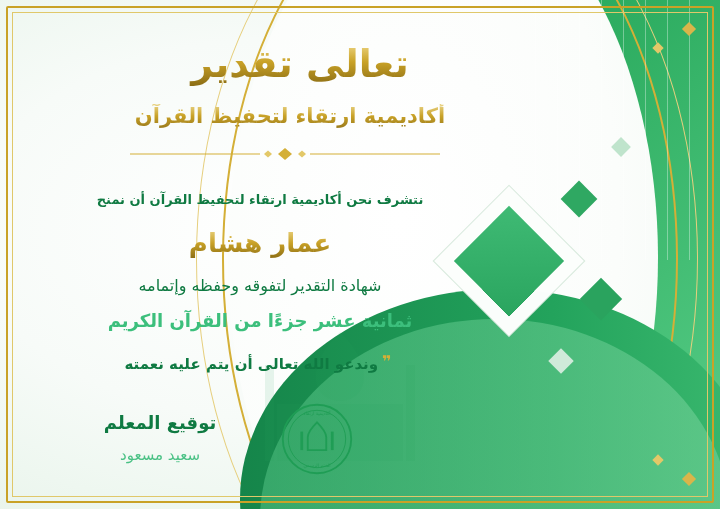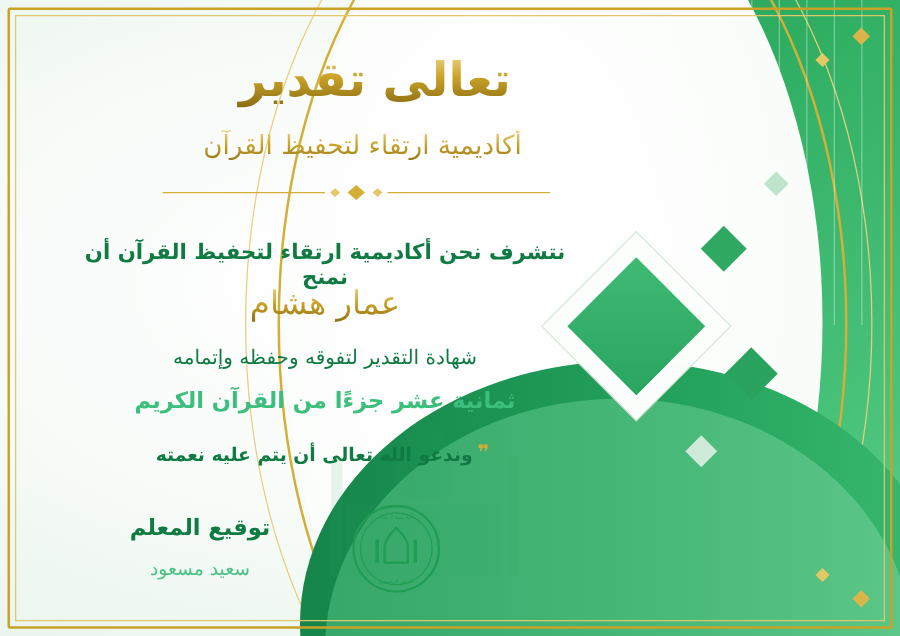--- a/index.html
+++ b/index.html
@@ -122,35 +122,35 @@
 
   .title{
     position:absolute;top:42px;left:150px;width:300px;
     font-size:38px;font-weight:bold;
     background:linear-gradient(180deg,#f0d98a 0%,#c9a227 45%,#8a6c14 100%);
     -webkit-background-clip:text;background-clip:text;color:transparent;
     letter-spacing:1px;
   }
   .subtitle{
     position:absolute;top:104px;left:130px;width:320px;
-    font-size:21px;font-weight:normal;
+    font-size:21px;font-weight:bold;
     background:linear-gradient(180deg,#ead58a 0%,#c9a227 50%,#9a7a1c 100%);
     -webkit-background-clip:text;background-clip:text;color:transparent;
   }
   .divider{
     position:absolute;top:146px;left:120px;width:330px;height:14px;
   }
 
   .line1{
     position:absolute;top:192px;left:60px;width:400px;
-    font-size:17px;font-weight:bold;color:#0f7a42;
+    font-size:13px;font-weight:bold;color:#0f7a42;
   }
   .student{
     position:absolute;top:228px;left:110px;width:300px;
-    font-size:26px;font-weight:normal;
+    font-size:26px;font-weight:bold;
     background:linear-gradient(180deg,#ecd689 0%,#c9a227 50%,#8e6f15 100%);
     -webkit-background-clip:text;background-clip:text;color:transparent;
   }
   .line2{
     position:absolute;top:276px;left:70px;width:380px;
     font-size:16px;font-weight:normal;color:#0f7a42;
   }
   .line3{
     position:absolute;top:310px;left:60px;width:400px;
     font-size:18px;font-weight:bold;color:#3cbf7c;

